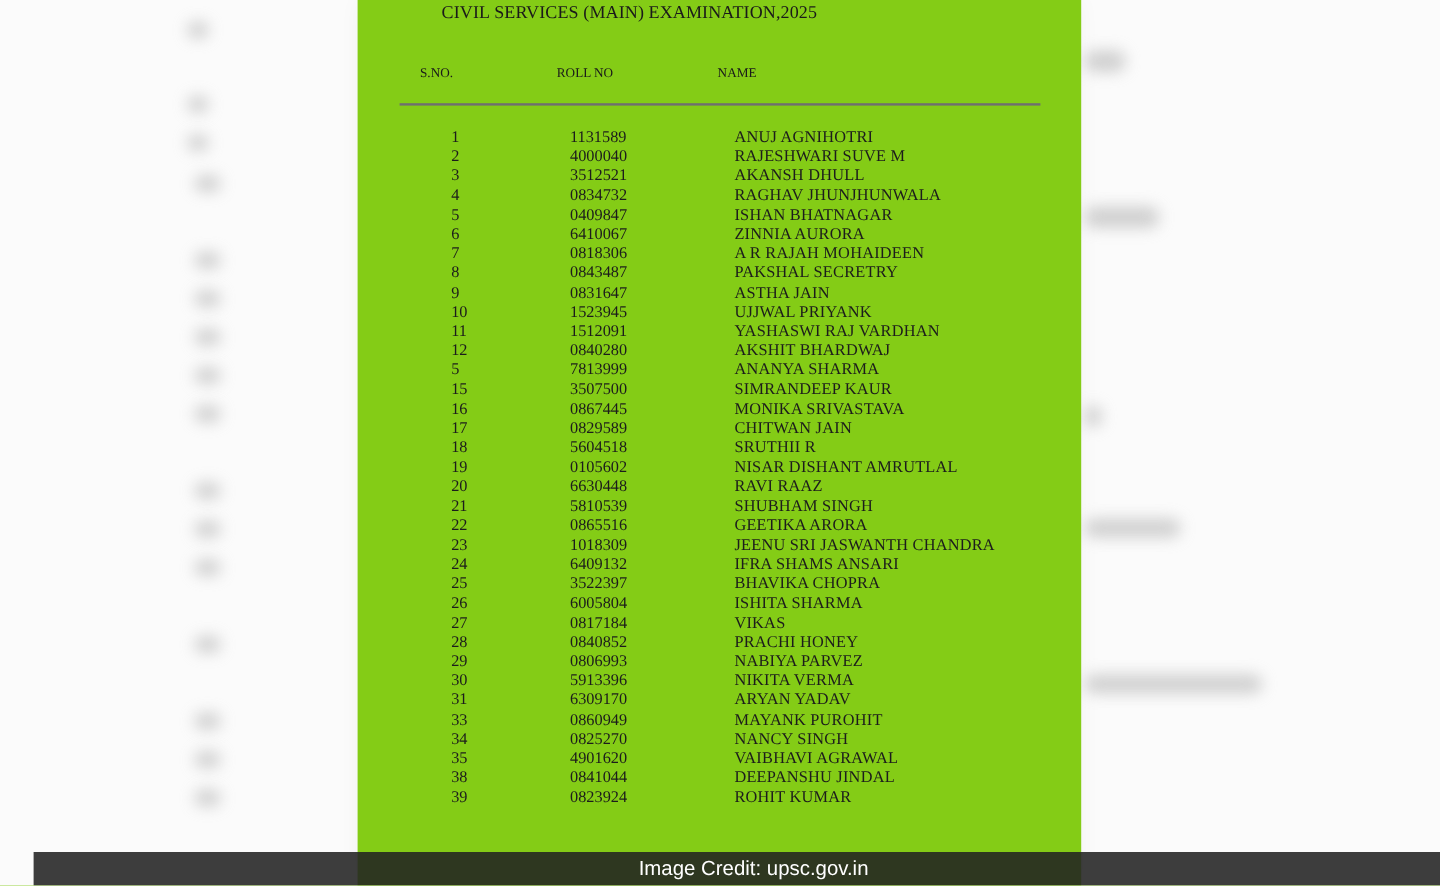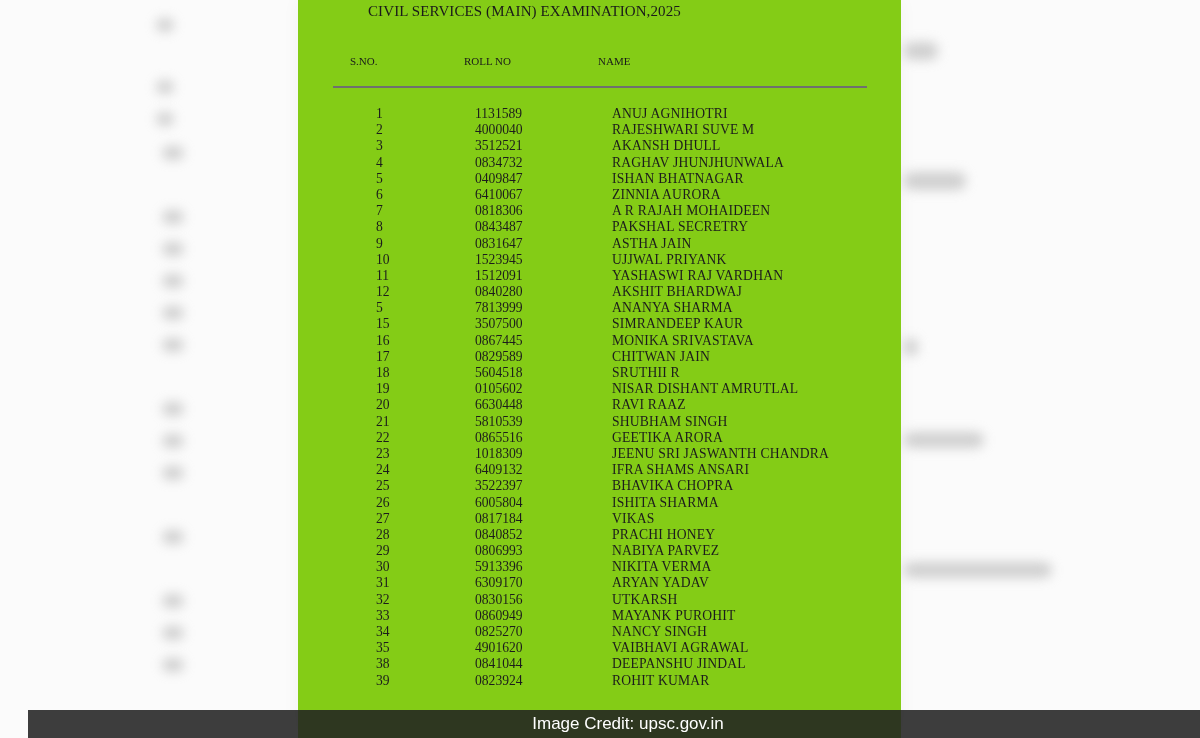--- a/index.html
+++ b/index.html
@@ -232,25 +232,20 @@
         <span class="sno">30</span>
         <span class="roll">5913396</span>
         <span class="name">NIKITA VERMA</span>
       </div>
     <div class="row">
         <span class="sno">31</span>
         <span class="roll">6309170</span>
         <span class="name">ARYAN YADAV</span>
       </div>
     <div class="row">
-        <span class="sno">32</span>
-        <span class="roll">0830156</span>
-        <span class="name">UTKARSH</span>
-      </div>
-    <div class="row">
         <span class="sno">33</span>
         <span class="roll">0860949</span>
         <span class="name">MAYANK PUROHIT</span>
       </div>
     <div class="row">
         <span class="sno">34</span>
         <span class="roll">0825270</span>
         <span class="name">NANCY SINGH</span>
       </div>
     <div class="row">

